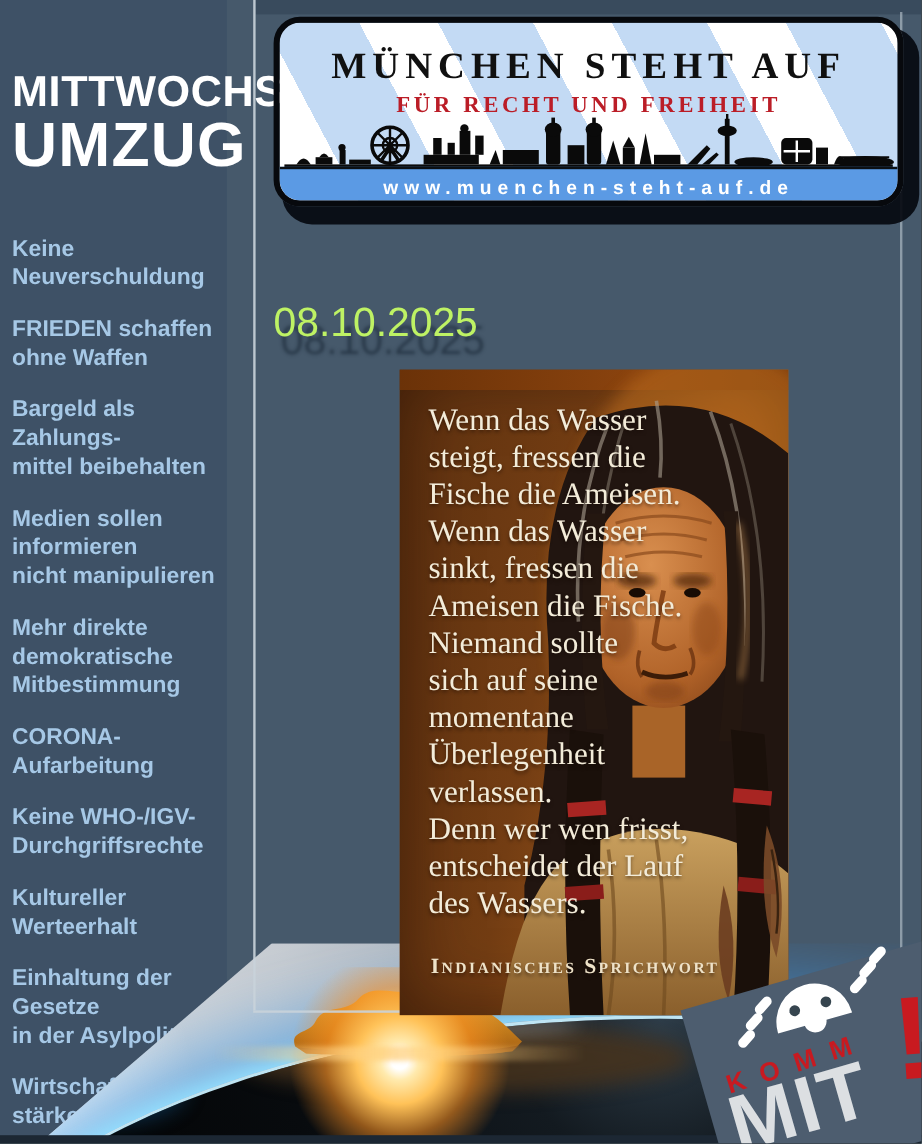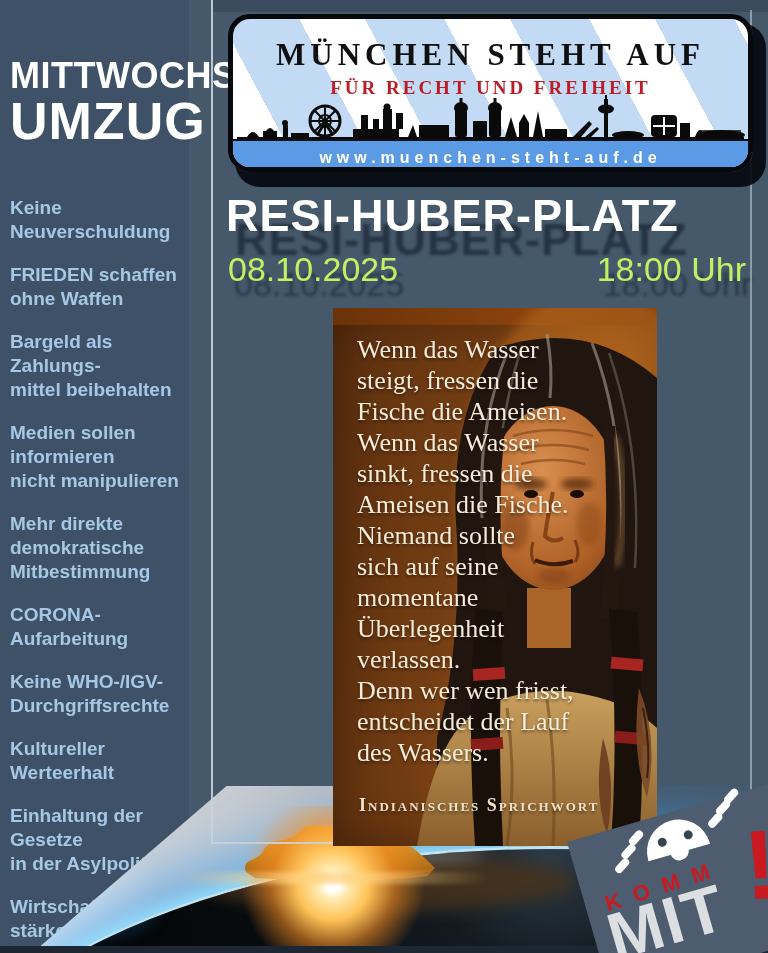--- a/index.html
+++ b/index.html
@@ -265,24 +265,22 @@
       </g>
       <g stroke="#0a0a0a" stroke-width="1.5">
         <path d="M468,38 h40 M468,36 h40"></path>
       </g>
     </svg>
     <div class="url-strip">
       <span>www.muenchen-steht-auf.de</span>
     </div>
   </div>
 
-  <div class="loc-title">RESI-HUBER-PLATZ</div>
   <div class="date-row">
     <div>08.10.2025</div>
-    <div>18:00 Uhr</div>
   </div>
 
   <div class="quote-img">
     <div class="topband"></div>
     <svg class="portrait" viewBox="0 0 300 538" aria-hidden="true">
       <defs>
         <radialGradient id="faceG" cx="0.42" cy="0.35" r="0.85">
           <stop offset="0" stop-color="#d98f4f"></stop>
           <stop offset="0.65" stop-color="#b06228"></stop>
           <stop offset="1" stop-color="#7e3f16"></stop>

